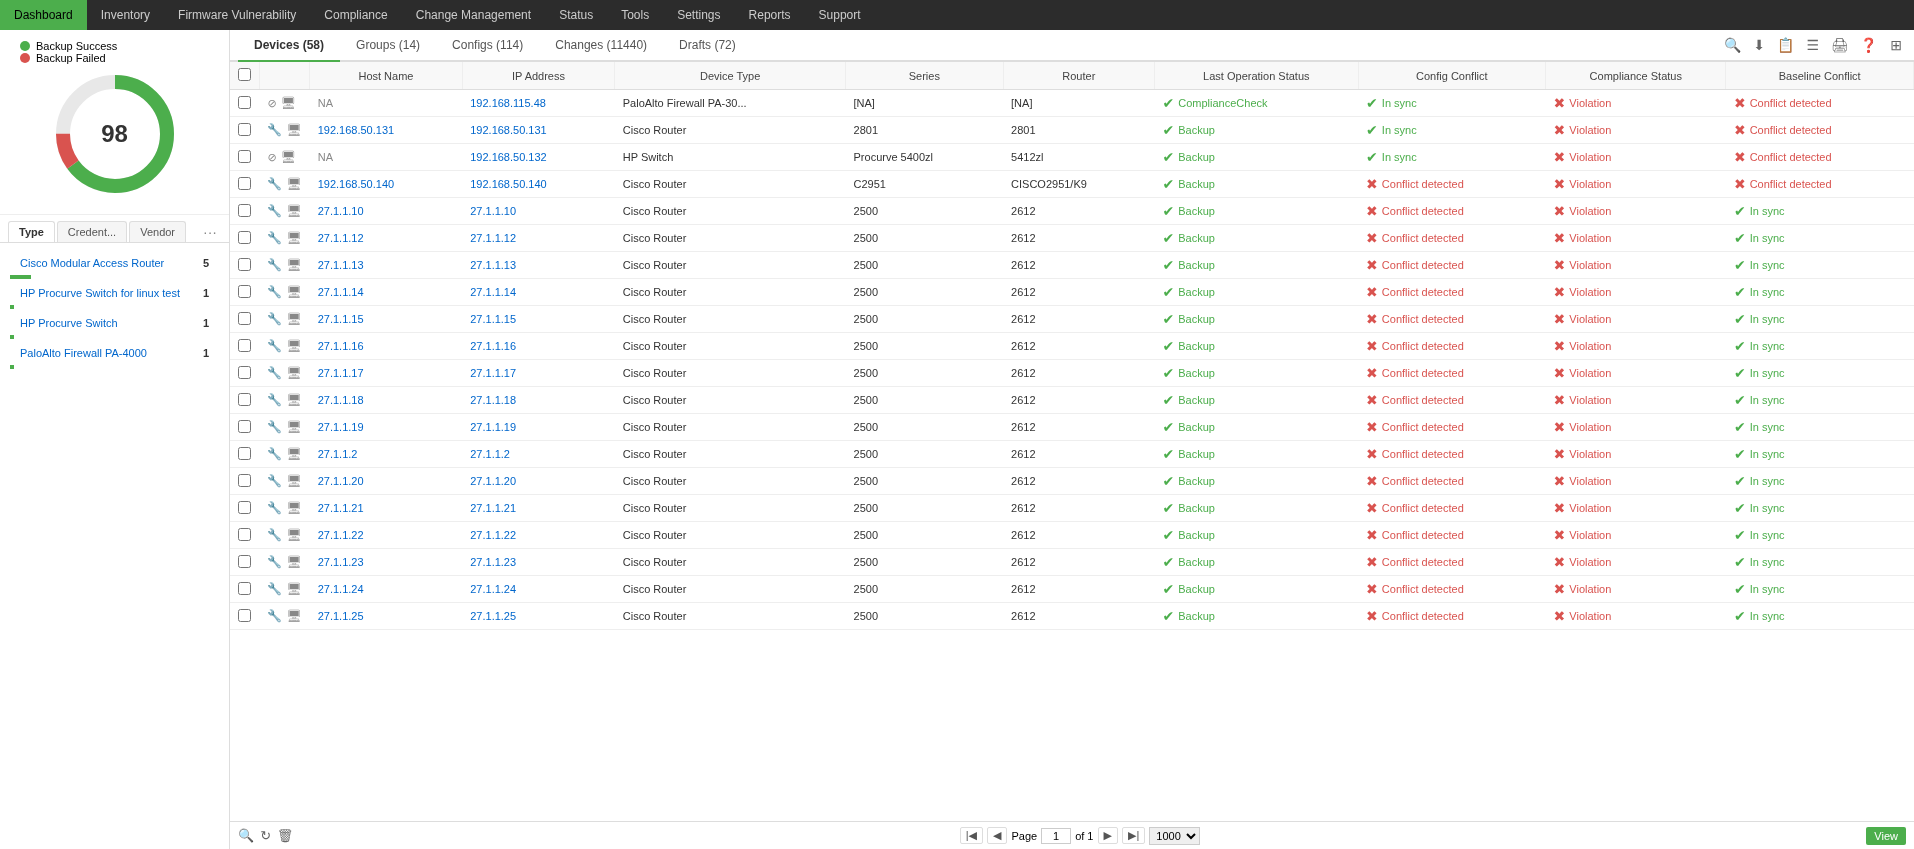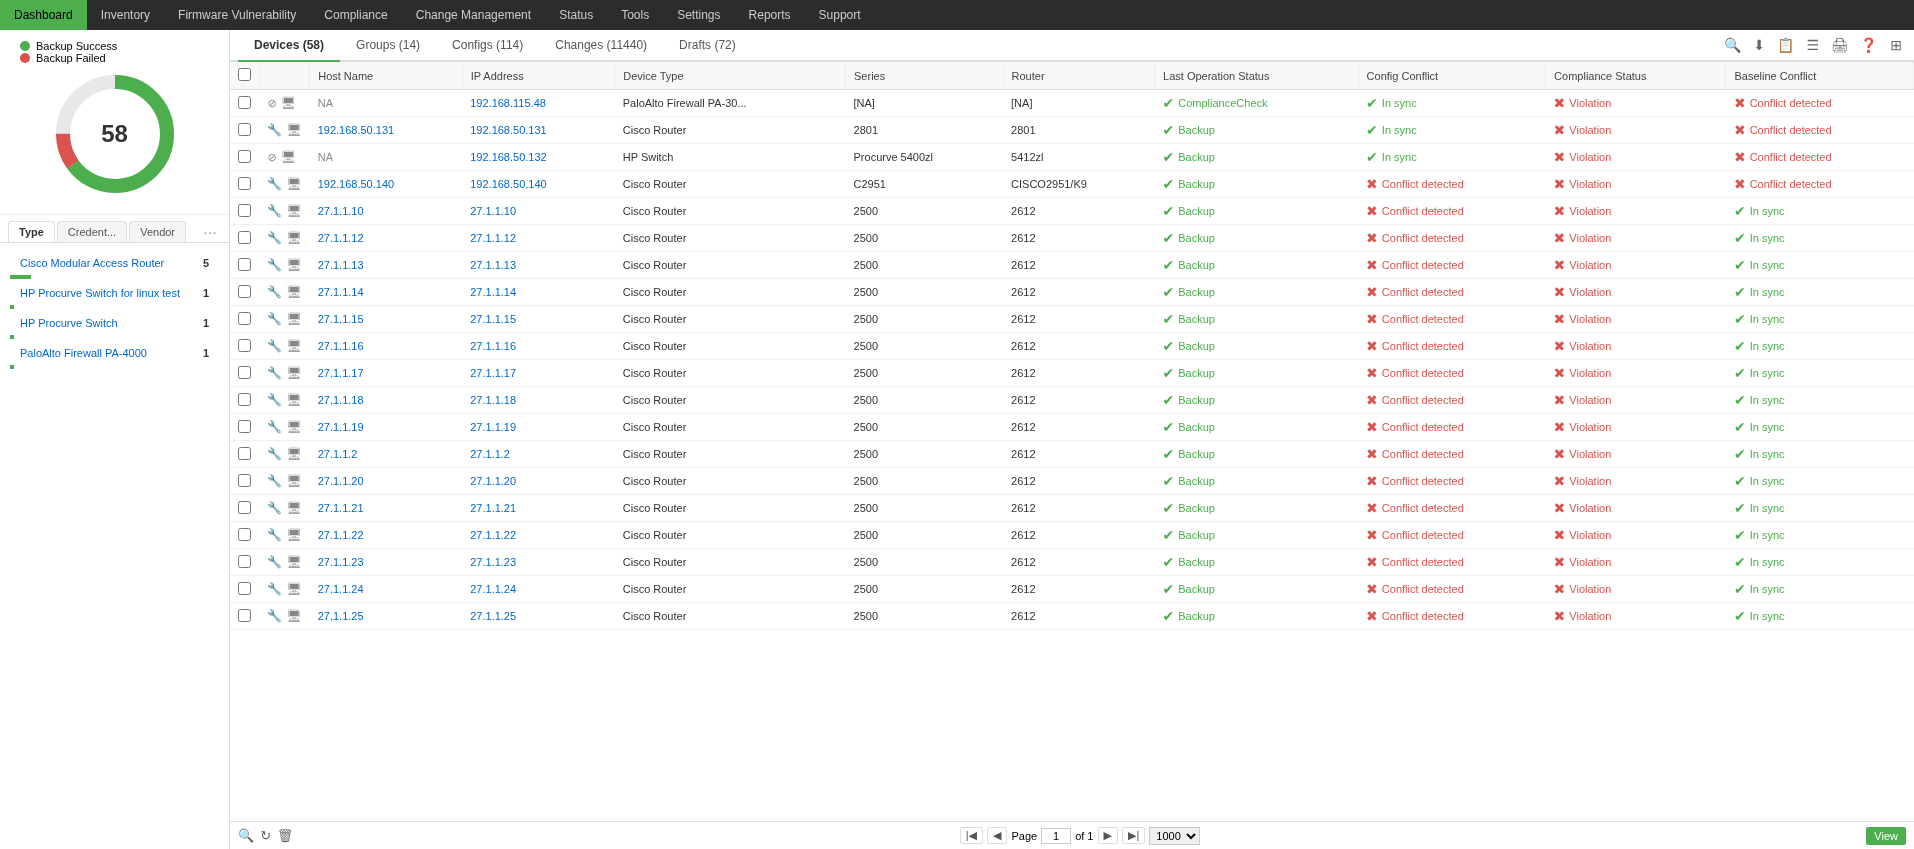--- a/index.html
+++ b/index.html
@@ -205,21 +205,21 @@
     table {
       width: 100%;
       border-collapse: collapse;
       font-size: 11px;
     }
     thead th {
       background: #f8f8f8;
       border-bottom: 1px solid #ddd;
       border-right: 1px solid #eee;
       padding: 6px 8px;
-      text-align: left;
+      text-align: center;
       font-weight: normal;
       color: #444;
       white-space: nowrap;
       position: sticky;
       top: 0;
       z-index: 1;
     }
     tbody tr {
       border-bottom: 1px solid #eee;
     }
@@ -347,21 +347,21 @@
         </div>
         <div class="donut-container">
           <svg viewBox="0 0 130 130">
 
             <circle cx="65" cy="65" r="52" fill="none" stroke="#e8e8e8" stroke-width="14"></circle>
 
             <circle cx="65" cy="65" r="52" fill="none" stroke="#4cae4c" stroke-width="14" stroke-dasharray="294 327" stroke-dashoffset="82" transform="rotate(-90 65 65)"></circle>
 
             <circle cx="65" cy="65" r="52" fill="none" stroke="#d9534f" stroke-width="14" stroke-dasharray="33 327" stroke-dashoffset="-212" transform="rotate(-90 65 65)"></circle>
           </svg>
-          <div class="donut-center">58</div>
+          <div class="donut-center">98</div>
         </div>
       </div>
 
       <div class="filter-tabs">
         <div class="filter-tab active">Type</div>
         <div class="filter-tab">Credent...</div>
         <div class="filter-tab">Vendor</div>
         <div class="filter-more">···</div>
       </div>
 

